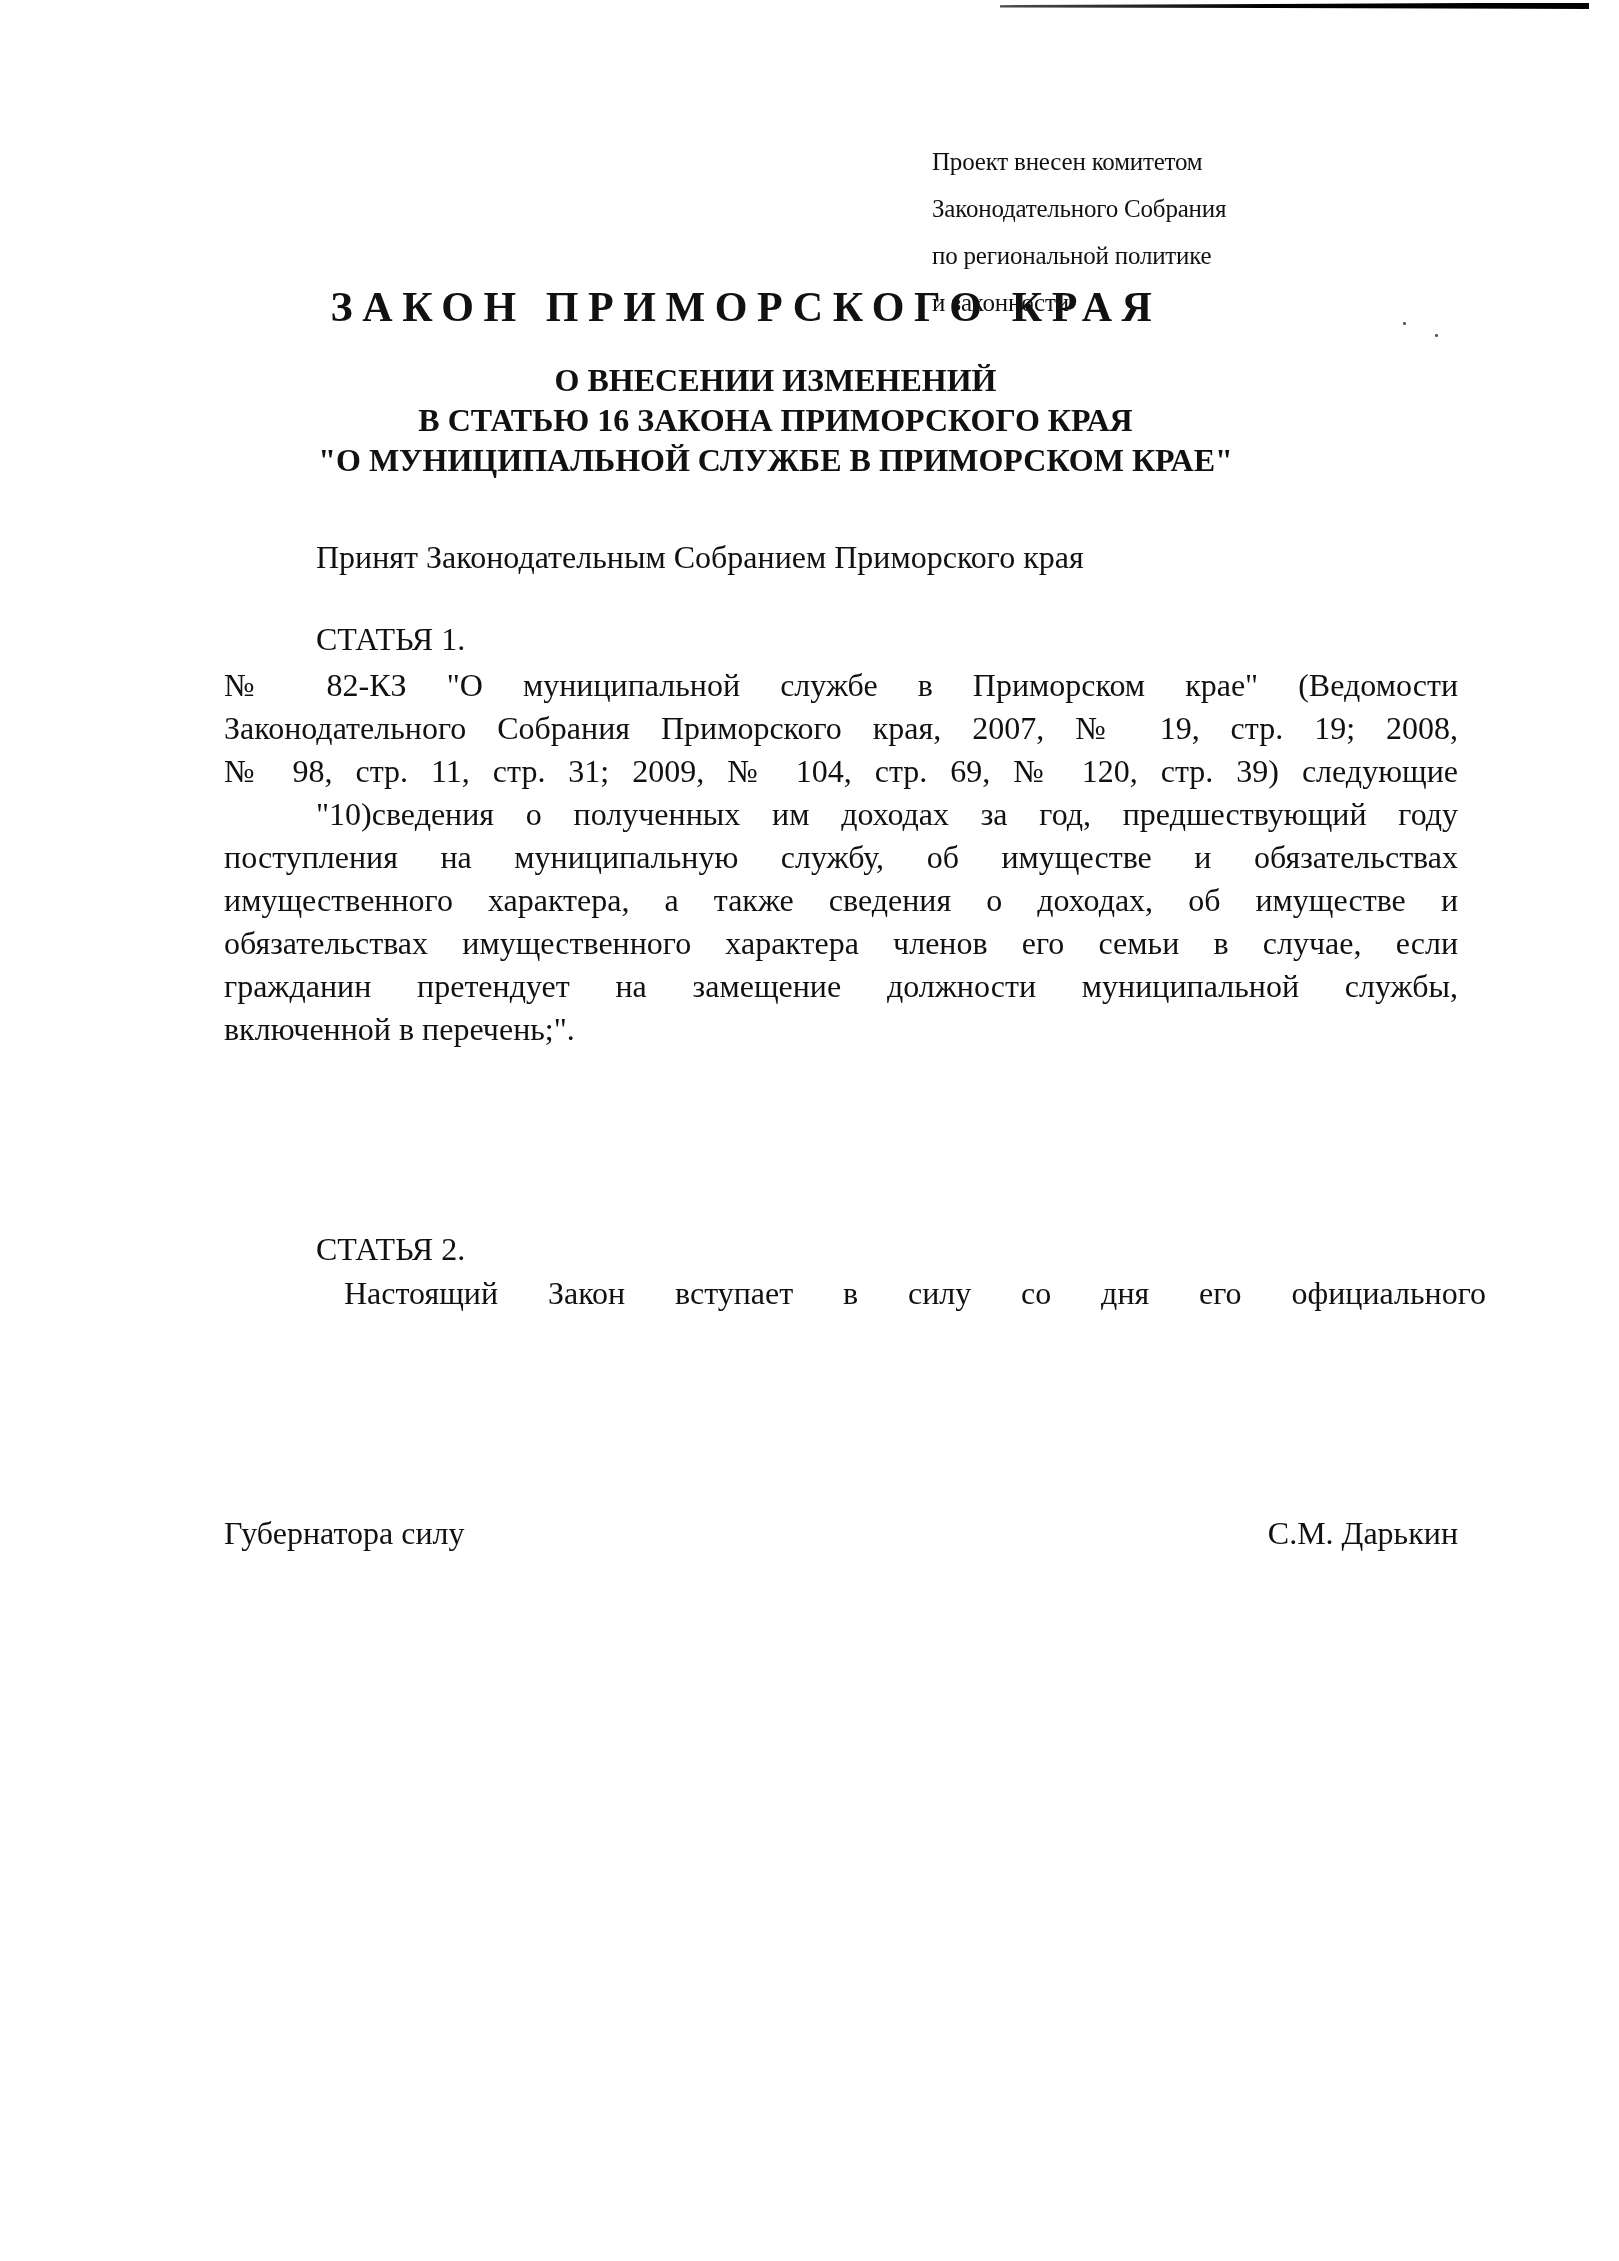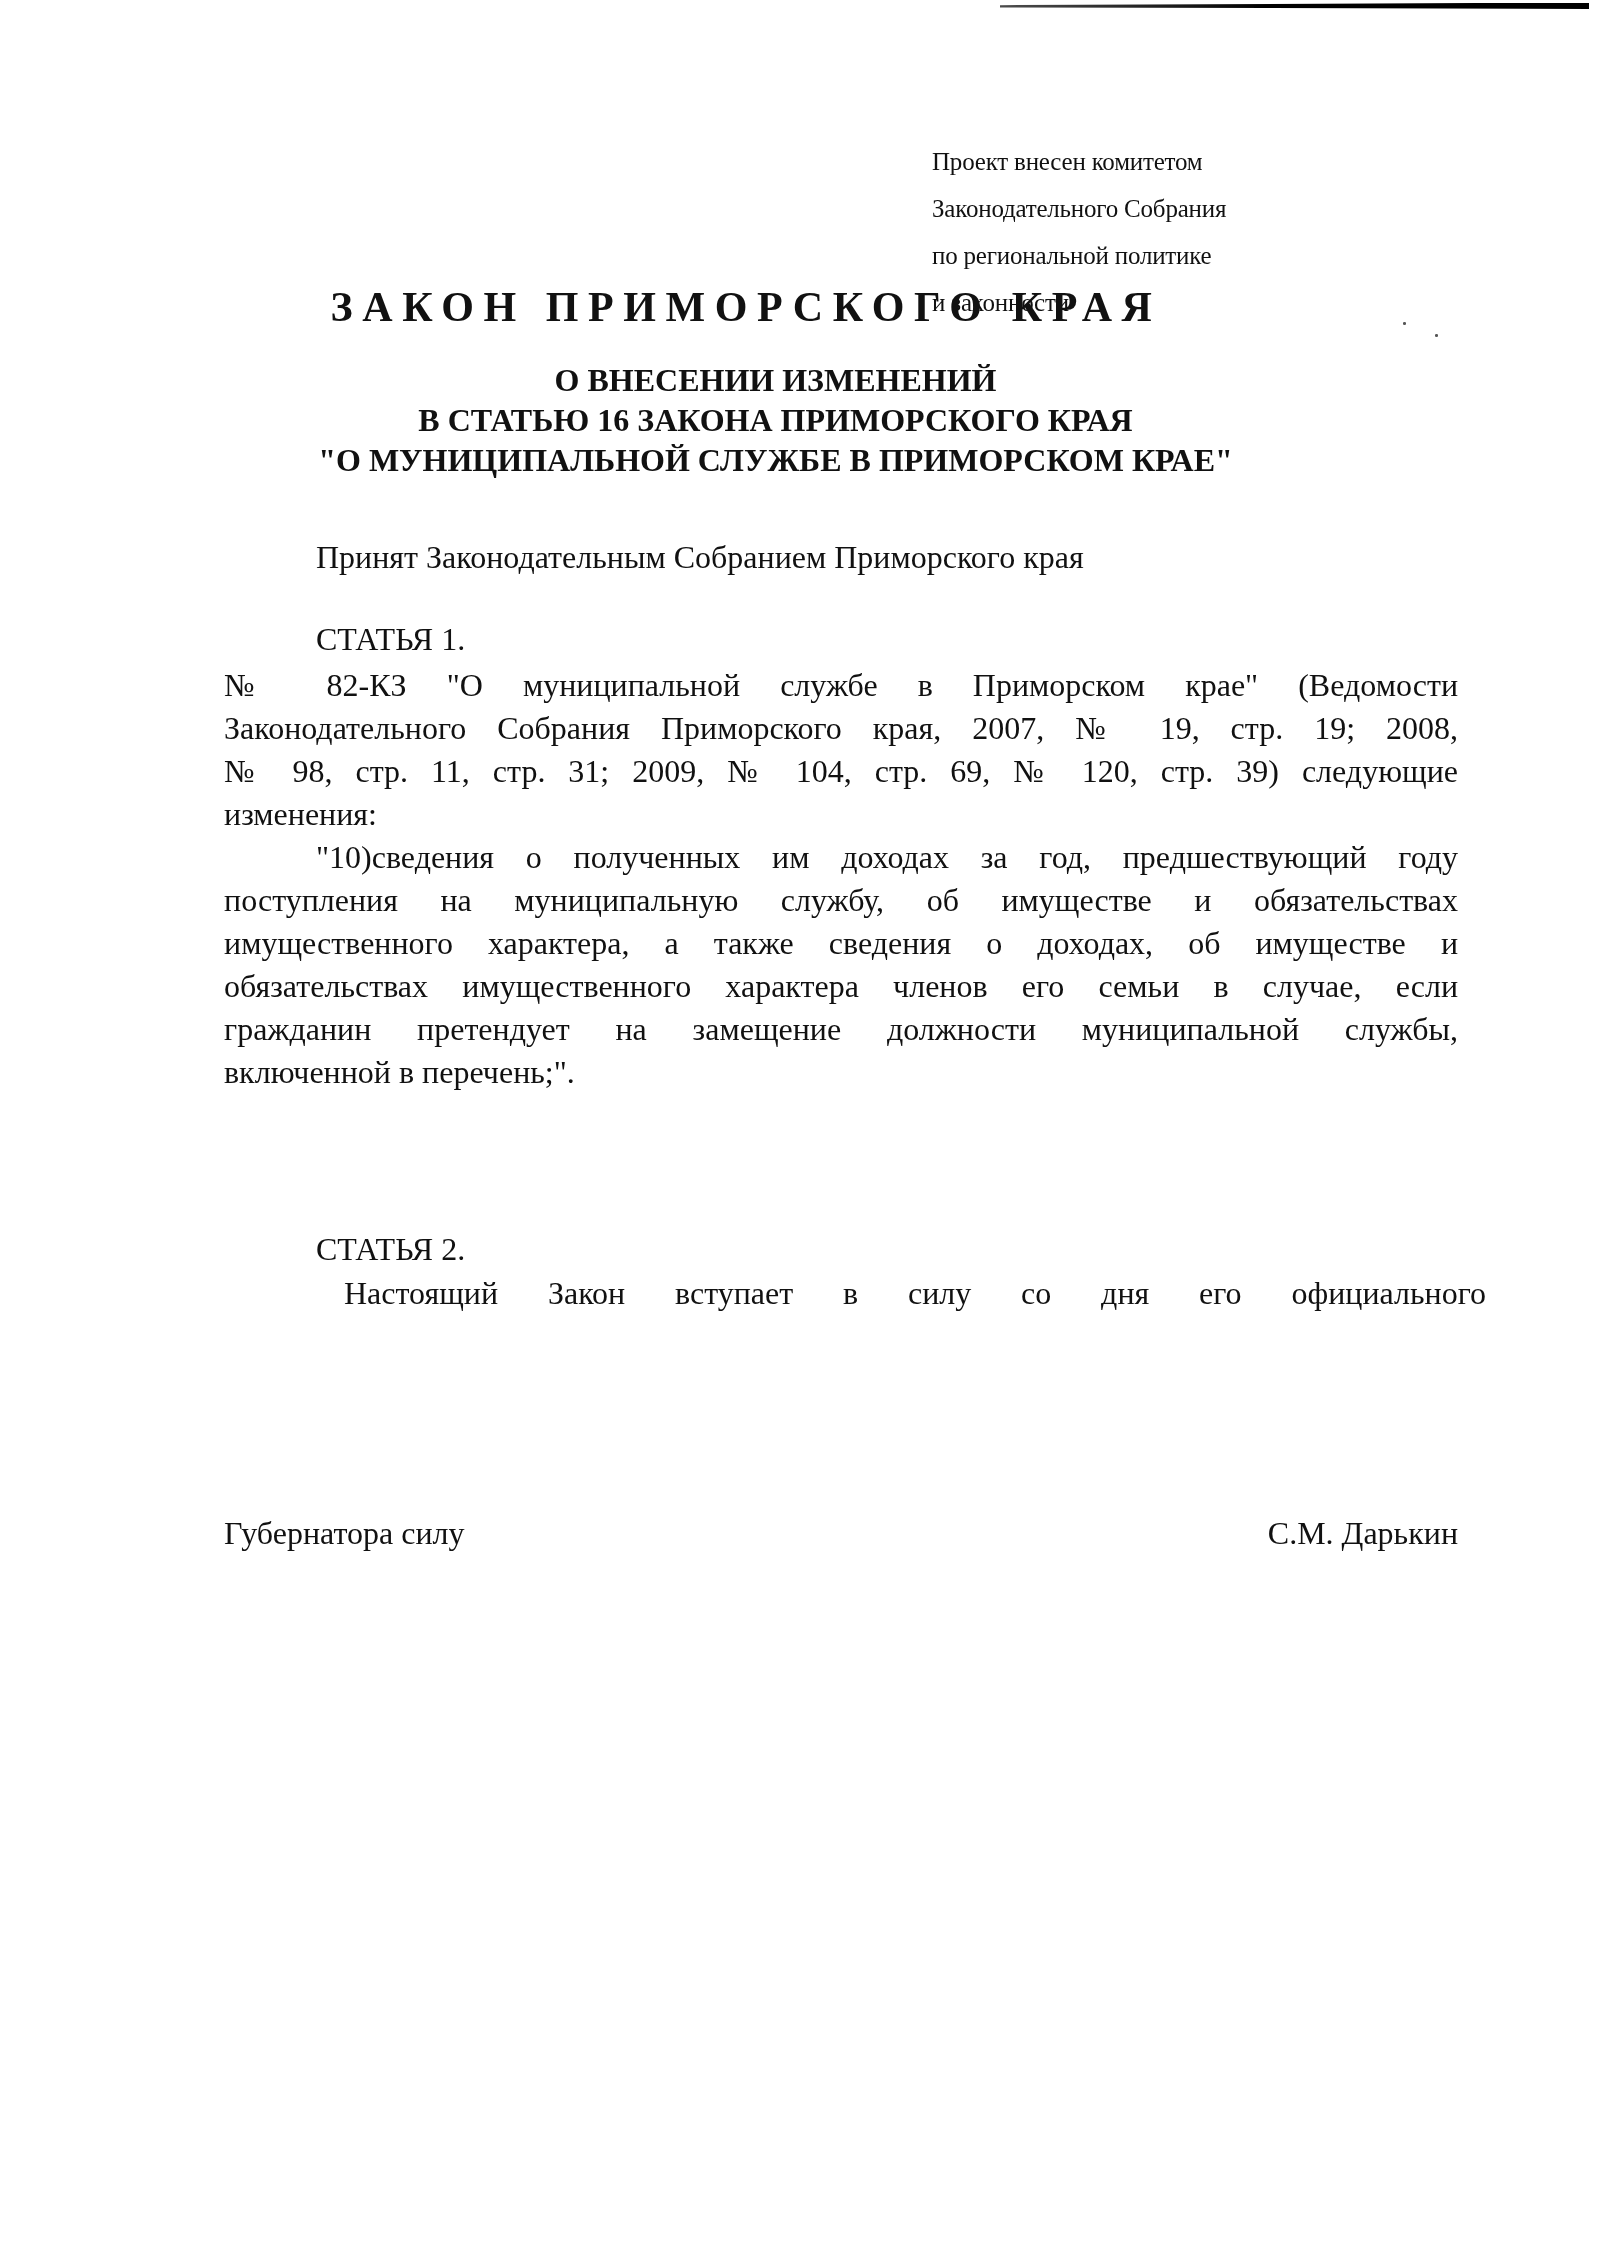--- a/index.html
+++ b/index.html
@@ -72,21 +72,20 @@
 </div>
 
 <div class="adopted">Принят Законодательным Собранием Приморского края</div>
 
 <div class="article-heading" style="top:620px;">СТАТЬЯ 1.</div>
 
 <div class="body-text" style="top:664px;">
   <div class="line">№ 82-КЗ "О муниципальной службе в Приморском крае" (Ведомости</div>
   <div class="line">Законодательного Собрания Приморского края, 2007, № 19, стр. 19; 2008,</div>
   <div class="line">№ 98, стр. 11, стр. 31; 2009, № 104, стр. 69, № 120, стр. 39) следующие</div>
-  <div class="line last">изменения:</div>
   <div class="line indent">"10)сведения о полученных им доходах за год, предшествующий году</div>
   <div class="line">поступления на муниципальную службу, об имуществе и обязательствах</div>
   <div class="line">имущественного характера, а также сведения о доходах, об имуществе и</div>
   <div class="line">обязательствах имущественного характера членов его семьи в случае, если</div>
   <div class="line">гражданин претендует на замещение должности муниципальной службы,</div>
   <div class="line last">включенной в перечень;".</div>
 </div>
 
 <div class="article-heading" style="top:1230px;">СТАТЬЯ 2.</div>
 

